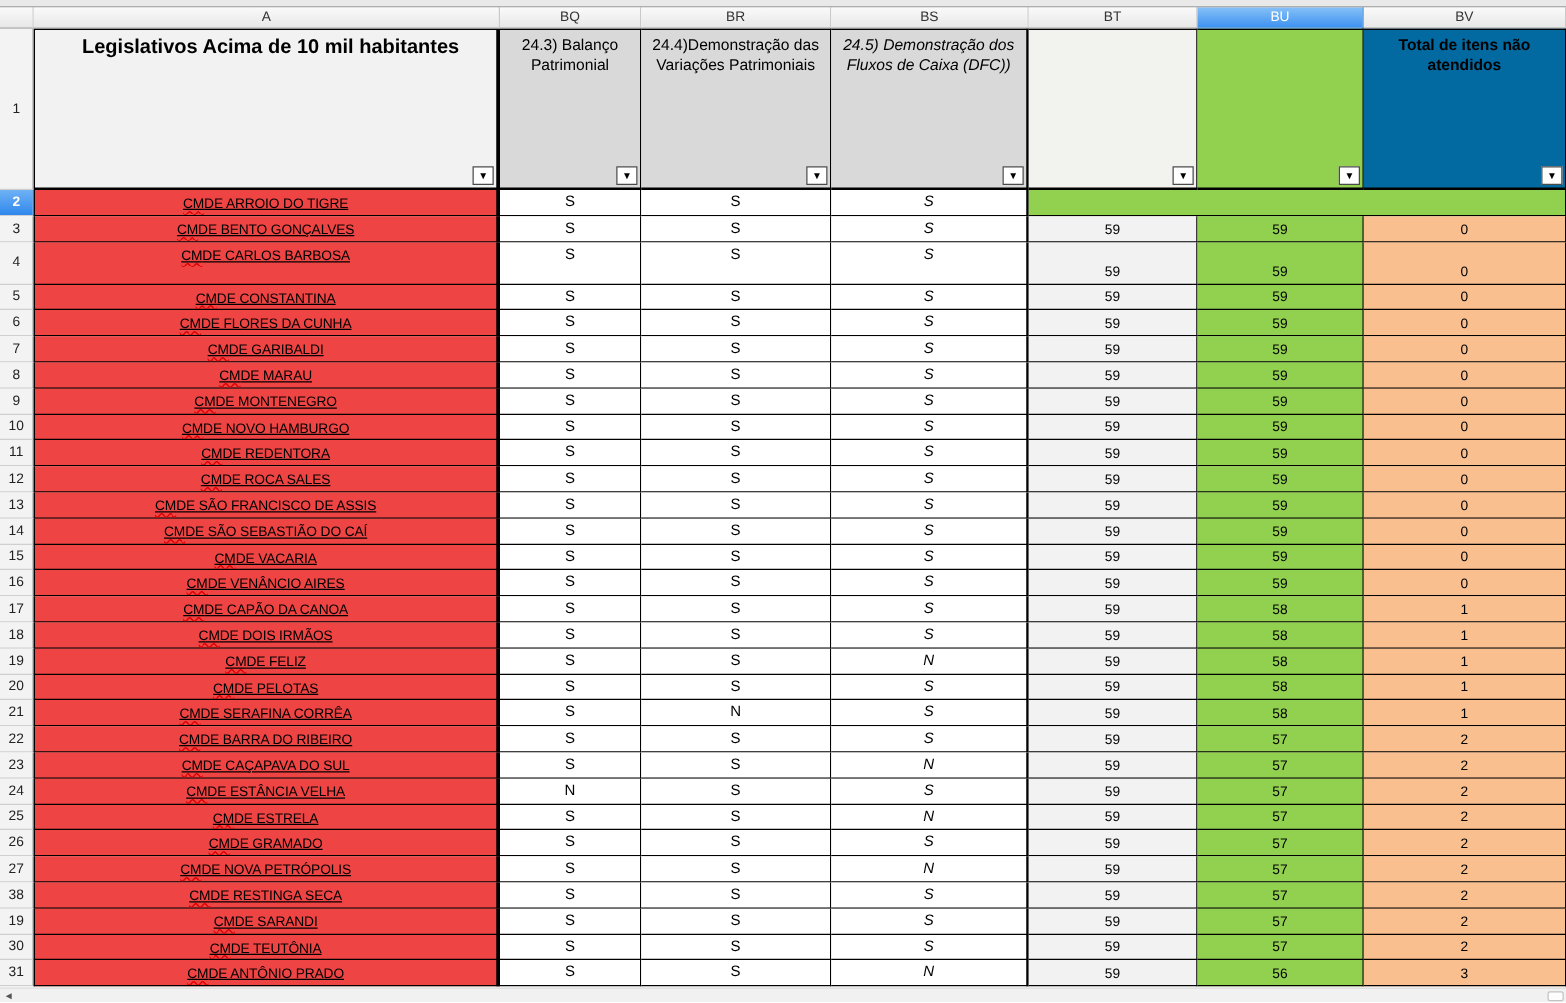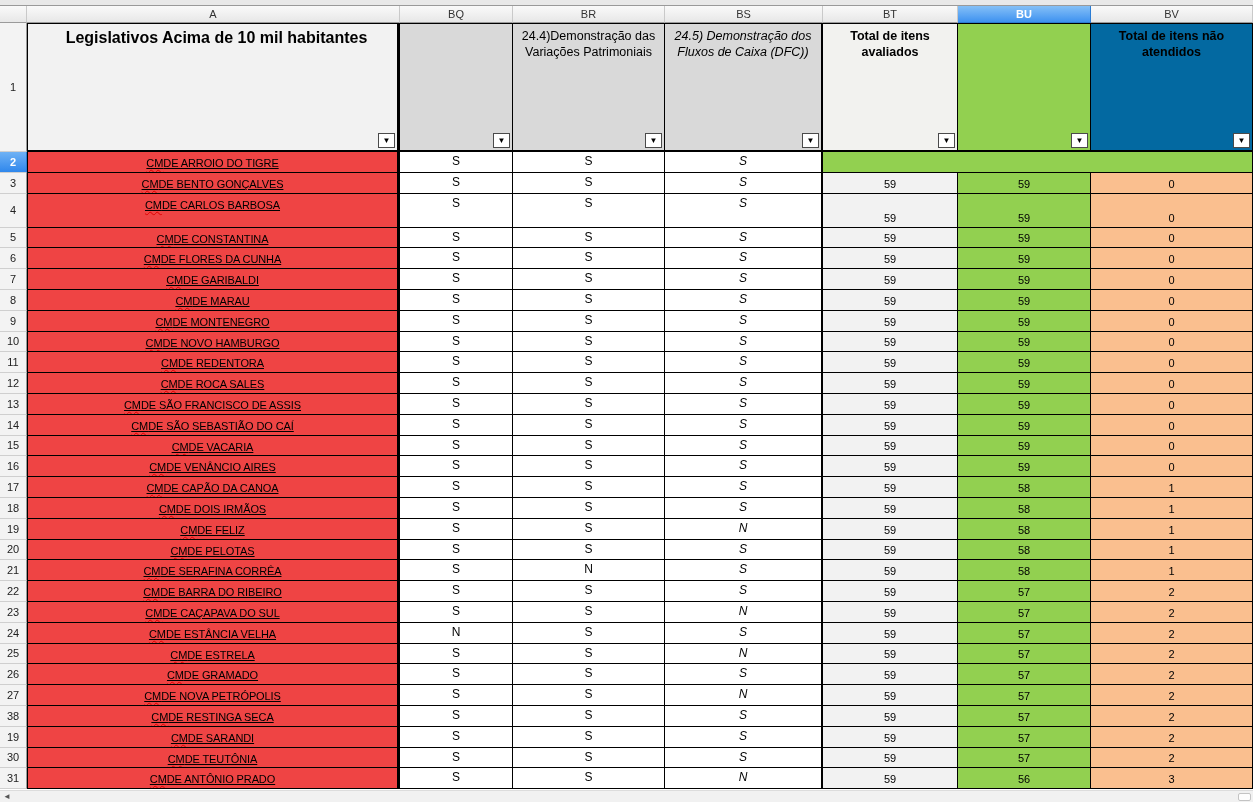--- a/index.html
+++ b/index.html
@@ -22,21 +22,21 @@
   .letters .lh{
     background:linear-gradient(#fafafa,#e7e7e7);
     border-right:1px solid #c9c9c9;
     border-bottom:1px solid #9a9a9a;
     font-size:11px;color:#333;
     display:flex;align-items:center;justify-content:center;
     box-sizing:border-box;overflow:hidden;
   }
   .letters .lh.sel{
     background:linear-gradient(#85c0f7,#3e92f0);
-    color:#fff;font-weight:bold;
+    color:#fff;font-weight:normal;
     border-right:1px solid #2a7cd4;border-bottom:1px solid #2a7cd4;text-align:right;
   }
 
   
   .c{
     box-sizing:border-box;
     border-right:1px solid #000;
     border-bottom:1px solid #000;
     display:flex;justify-content:center;align-items:flex-start;
     overflow:hidden;color:#000;
@@ -139,41 +139,41 @@
     <div class="gutter">1</div>
 
     <div class="c a hc-a">
       <span class="t">Legislativos Acima de 10 mil habitantes</span>
       <span class="filter-btn">
           <span>▼</span>
         </span>
     </div>
 
     <div class="c hc-gray">
+      <span class="t">24.3) Balanço Patrimonial</span>
       <span class="filter-btn">
           <span>▼</span>
         </span>
     </div>
 
     <div class="c hc-gray">
       <span class="t">24.4)Demonstração das Variações Patrimoniais</span>
       <span class="filter-btn">
           <span>▼</span>
         </span>
     </div>
 
     <div class="c bs hc-gray">
       <span class="t">24.5) Demonstração dos Fluxos de Caixa (DFC))</span>
       <span class="filter-btn">
           <span>▼</span>
         </span>
     </div>
 
     <div class="c hc-bt hc-bold">
-      <span class="t">Total de itens avaliados</span>
       <span class="filter-btn">
           <span>▼</span>
         </span>
     </div>
 
     <div class="c hc-bu hc-bold">
       <span class="filter-btn">
           <span>▼</span>
         </span>
     </div>

